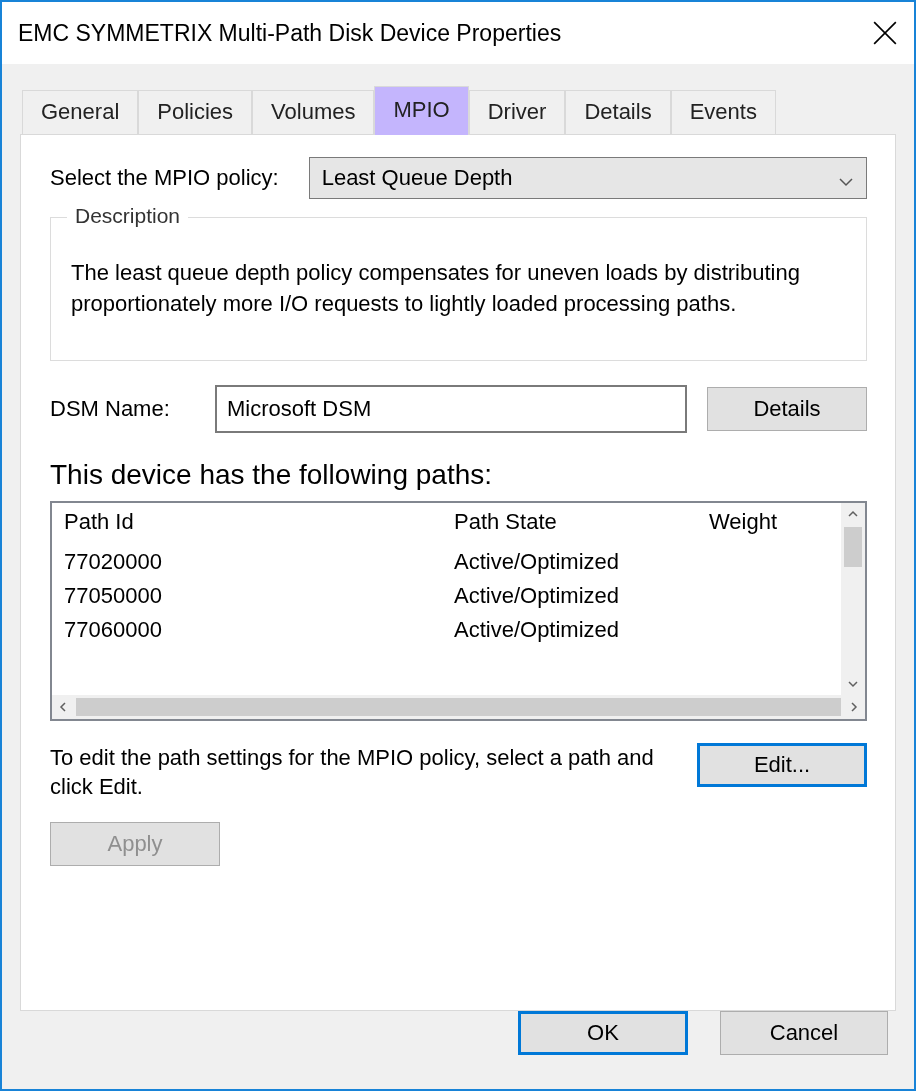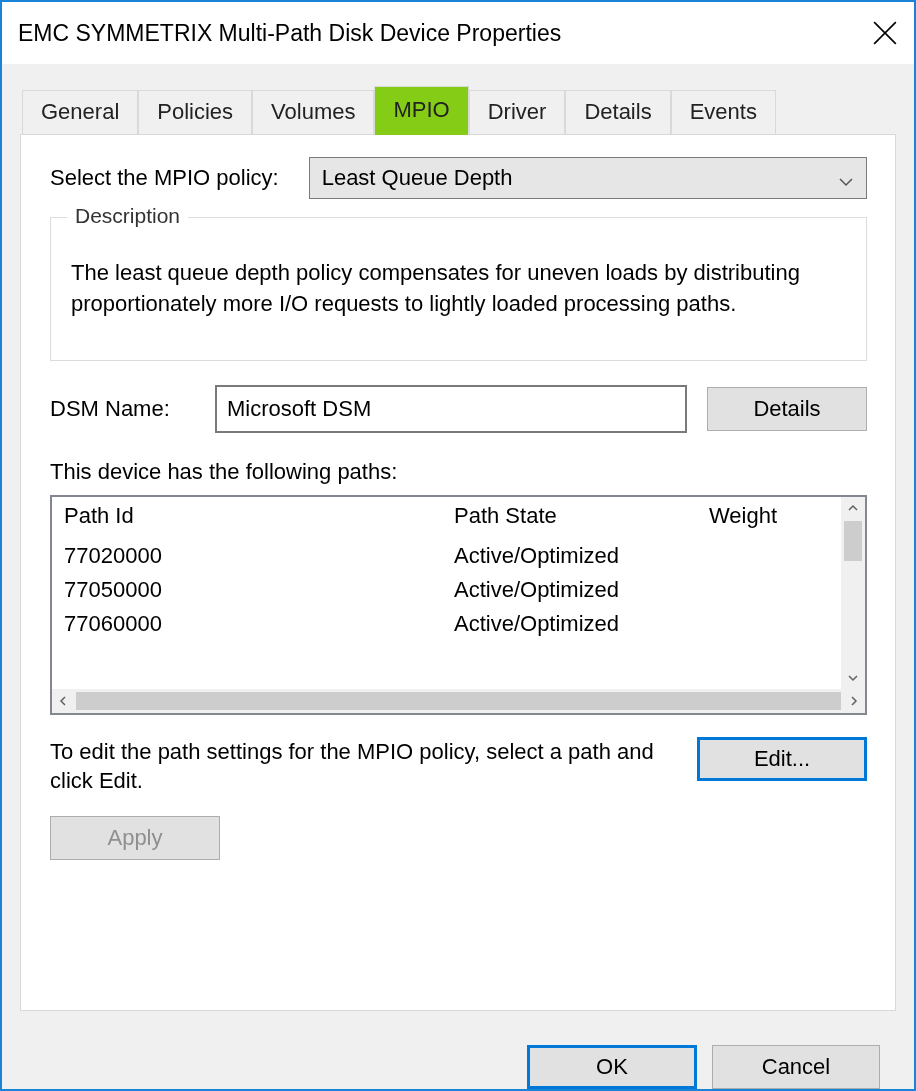--- a/index.html
+++ b/index.html
@@ -60,21 +60,21 @@
     background: #f0f0f0;
     border: 1px solid #d9d9d9;
     border-bottom: none;
     position: relative;
     top: 1px;
     font-size: 22px;
     cursor: default;
     color: #222;
   }
   .tab.active {
-    background: #84cc16;
+    background: #c4b5fd;
     border-color: #d9d9d9;
     z-index: 2;
     padding-top: 10px;
     padding-bottom: 12px;
     top: 1px;
   }
 
   .tab-panel {
     background: #ffffff;
     border: 1px solid #d9d9d9;
@@ -162,21 +162,21 @@
   }
   .btn.primary {
     border: 3px solid #0078d7;
     background: #e1e1e1;
   }
   .btn.disabled {
     color: #8f8f8f;
   }
 
   .paths-label {
-    font-size: 22px;
+    font-size: 28px;
     margin-bottom: 10px;
   }
 
   .listview-wrap {
     border: 2px solid #828790;
     background: #ffffff;
     height: 220px;
     display: flex;
     flex-direction: column;
     margin-bottom: 22px;
@@ -255,23 +255,23 @@
     line-height: 1.35;
     flex: 1;
   }
   .hint-row .btn { width: 170px; min-width: 170px; }
 
   .bottom-bar {
     height: 78px;
     background: #f0f0f0;
     display: flex;
     justify-content: flex-end;
-    align-items: flex-end;
-    gap: 15px;
-    padding: 0 34px;
+    align-items: flex-start;
+    gap: 32px;
+    padding: 0 26px;
   }
 </style>
 </head>
 <body>
 
 <div class="window">
 
   <div class="titlebar">
     <div class="title">EMC SYMMETRIX  Multi-Path Disk Device Properties</div>
     <div class="close-icon">

